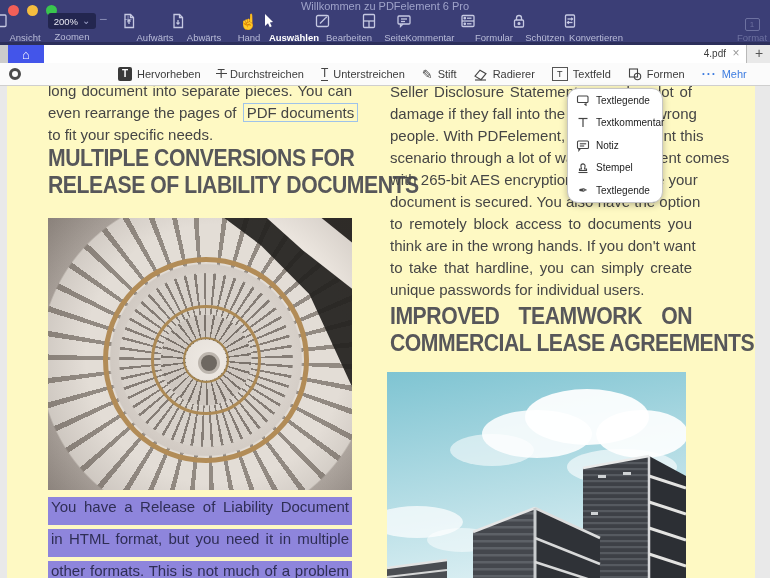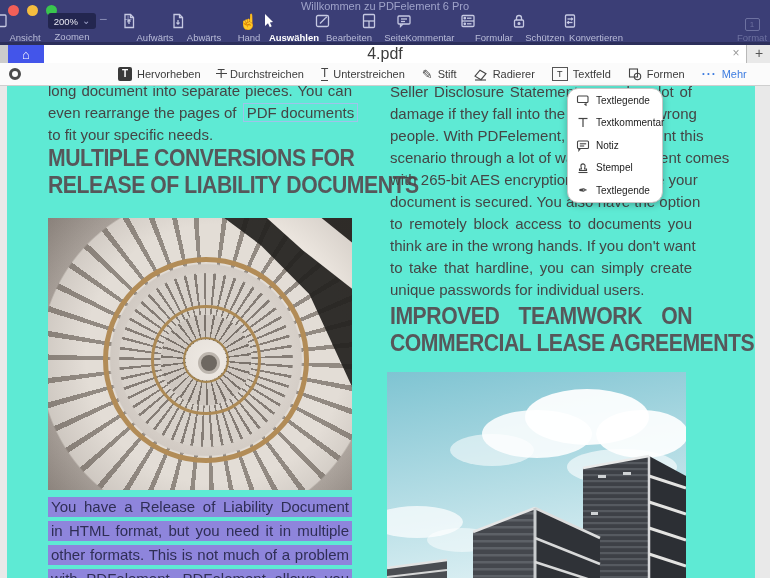--- a/index.html
+++ b/index.html
@@ -35,21 +35,21 @@
   .fmt-ico{display:inline-block;width:13px;height:11px;border:1.3px solid #6d71a0;border-radius:2px;
            font-size:8px;line-height:11px;color:#6d71a0;text-align:center;}
   .fmt-ico::before{content:"1";}
 
   
   .tabbar{position:absolute;top:45px;left:0;right:0;height:18px;background:#cccccc;z-index:29;}
   .homebtn{position:absolute;left:8px;top:0;width:36px;height:18px;background:#4355ea;
            text-align:center;}
   .homebtn::before{content:"\2302";color:#fff;font-size:13px;line-height:17px;}
   .tab{position:absolute;left:44px;top:0;width:682px;height:18px;background:#ffffff;}
-  .tab-label{position:absolute;left:0;right:0;text-align:center;font-size:16px;
+  .tab-label{position:absolute;left:0;right:0;text-align:right;font-size:10px;
              line-height:18px;color:#3c3c3c;}
   .tab-close{position:absolute;left:726px;top:0;width:20px;height:18px;text-align:center;
              font-size:12px;line-height:17px;color:#999;background:#fff;}
   .newtab{position:absolute;left:746px;top:0;width:24px;height:18px;background:#e9e9e9;
           border-left:1px solid #b9b9b9;text-align:center;font-size:14px;line-height:17px;color:#555;}
 
   
   .annobar{position:absolute;top:63px;left:0;right:0;height:22px;background:#fbfbfb;
            border-bottom:1px solid #cfcfcf;z-index:28;}
   .gear-ico{position:absolute;left:9px;top:5px;width:6px;height:6px;border:3.5px solid #4a4a4a;
@@ -67,34 +67,34 @@
   .un-ico::before{content:"T";}
   .pen-ico::before{content:"\270E";font-size:13px;color:#444;}
   .tf-ico{width:14px;height:12px;border:1px solid #555;font-size:9px;line-height:12px;
           text-align:center;color:#333;}
   .tf-ico::before{content:"T";}
   .dots-ico{color:#3d7ce0;font-size:12px;letter-spacing:1px;line-height:10px;}
   .dots-ico::before{content:"\00B7\00B7\00B7";font-weight:bold;}
 
   
   .docarea{position:absolute;top:85px;left:0;right:0;bottom:0;background:#e9e9e9;overflow:hidden;}
-  .page{position:absolute;left:7px;right:15px;top:0;bottom:0;background:#5eead4;}
+  .page{position:absolute;left:7px;right:15px;top:0;bottom:0;background:#fef9c3;}
   .col{position:absolute;width:304px;}
   .col-left{left:41px;top:0;height:493px;}
   .col-right{left:383px;top:0;width:302px;height:493px;}
   .jl{text-align:justify;text-align-last:justify;font-size:15px;line-height:22px;color:#454545;
       height:22px;white-space:nowrap;}
   .jl.last{text-align-last:left;}
   .para{position:absolute;left:0;right:0;}
   .linkbox{border:1px solid #9fc3ea;padding:0 3px;margin-left:2px;}
   .heading{position:absolute;left:0;width:330px;transform:scaleX(0.9212);transform-origin:left top;
            font-weight:bold;font-size:23px;line-height:27px;color:#57575a;letter-spacing:-0.5px;}
   .heading .jl{font-size:23px;line-height:27px;height:27px;color:#57575a;}
   .hl-para{position:absolute;left:0;right:0;}
-  .hl-line{background:#8e85dc;color:#2f2e55;font-size:15px;line-height:20px;height:20px;
+  .hl-line{background:#8e85dc;color:#2f2e55;font-size:15px;line-height:20px;height:28px;
            margin-bottom:4px;padding:0 3px;text-align:justify;text-align-last:justify;white-space:nowrap;}
 
   
   .spiral{position:absolute;left:41px;top:133px;width:304px;height:272px;overflow:hidden;
           background:radial-gradient(circle at 54% 52%,#efeae4 0%,#d6cfc8 40%,#b7afa8 75%,#a19992 100%);}
   .sp{position:absolute;border-radius:50%;}
   .sp-steps1{width:340px;height:340px;left:-12px;top:-28px;
      background:repeating-conic-gradient(#e3ddd6 0deg 6.5deg,#928a82 6.5deg 8.5deg);
      -webkit-mask:radial-gradient(circle closest-side,transparent 56%,#000 57% 97%,transparent 98%);
      mask:radial-gradient(circle closest-side,transparent 56%,#000 57% 97%,transparent 98%);}

